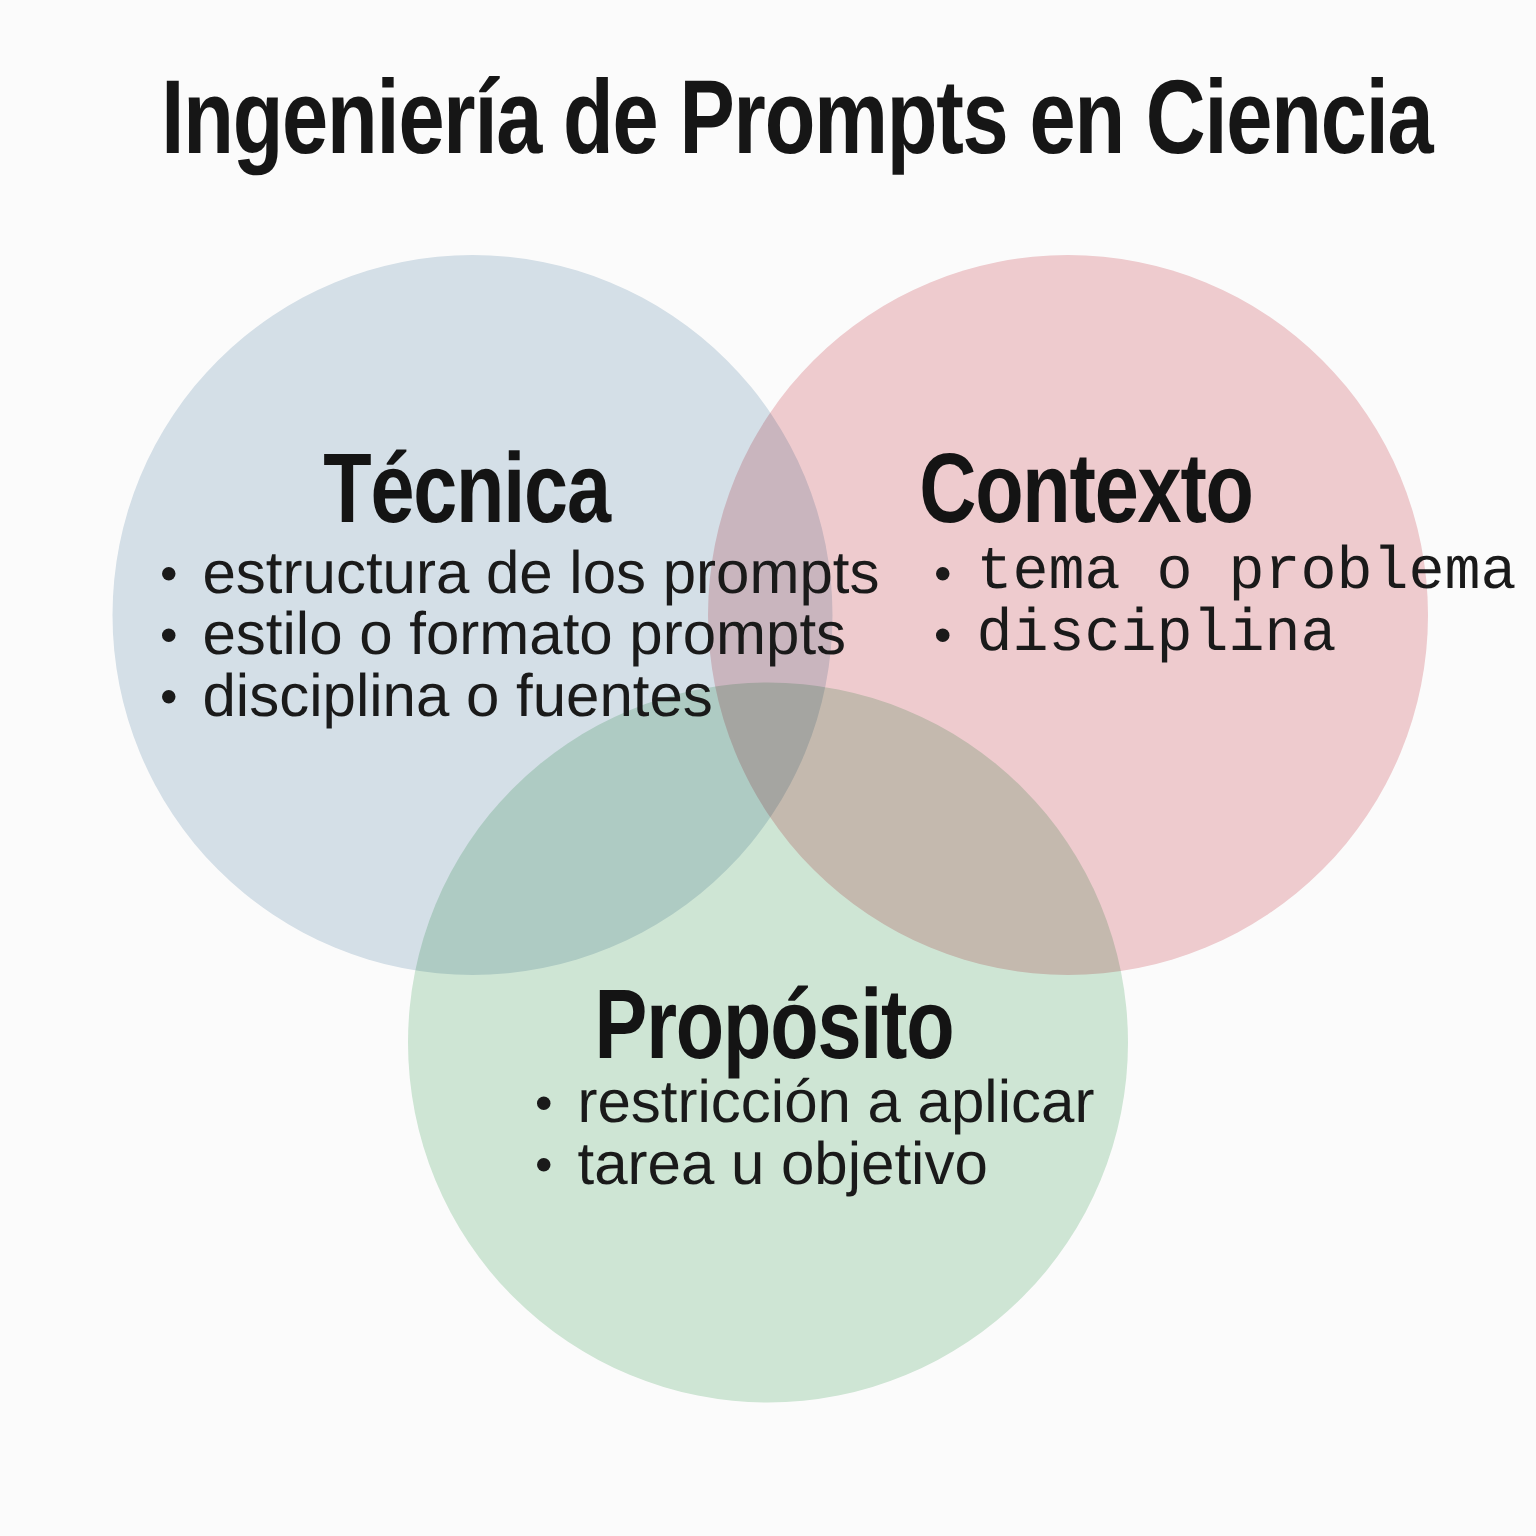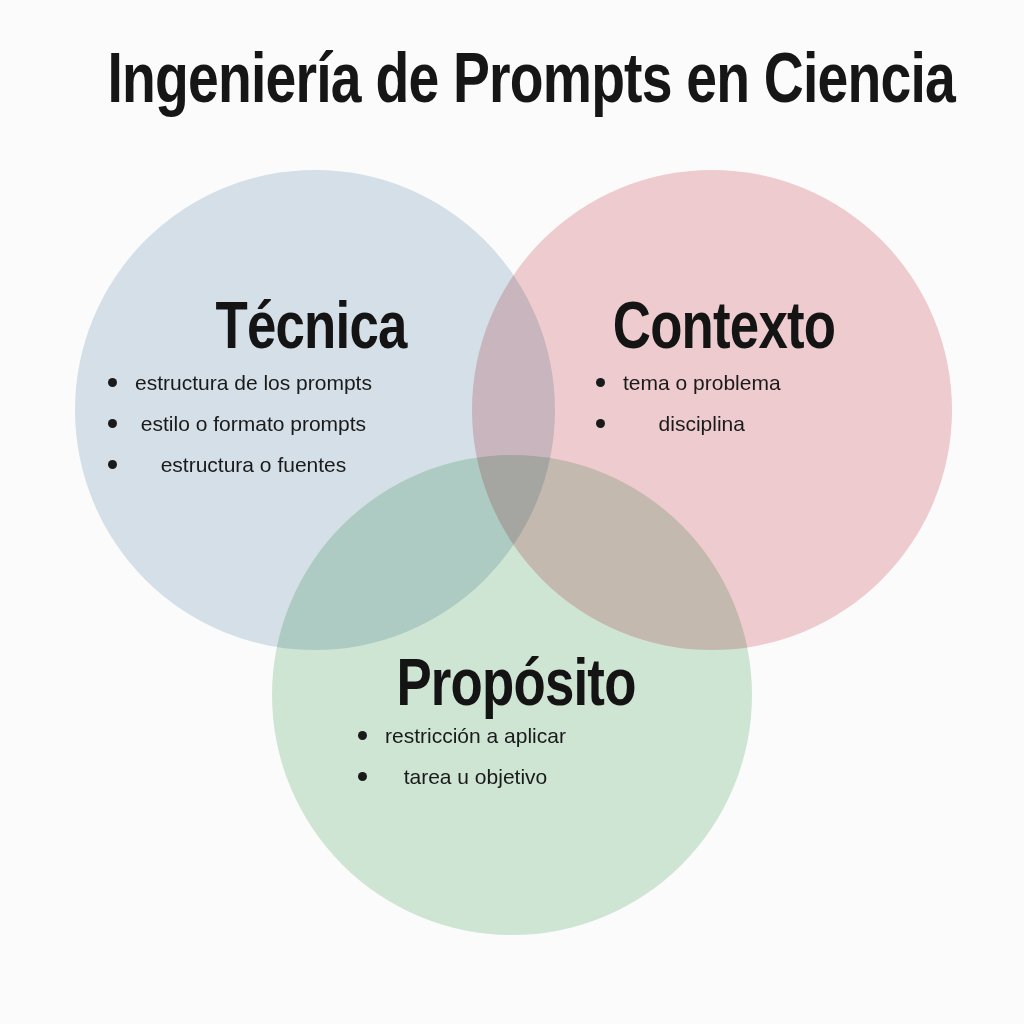--- a/index.html
+++ b/index.html
@@ -63,41 +63,40 @@
   }
   .heading-tecnica   { left: 111px; top: 292px; }
   .heading-contexto  { left: 524px; top: 292px; }
   .heading-proposito { left: 316px; top: 649px; }
 
   .bullet-list {
     position: absolute;
     margin: 0;
     padding: 0;
     list-style: none;
-    font-size: 21px;
+    font-size: 40px;
     line-height: 41px;
     color: #1a1a1a;
-    text-align: center;
   }
   .bullet-list li {
     position: relative;
     padding-left: 27px;
     white-space: nowrap;
   }
   .bullet-list li .dot {
     position: absolute;
     left: 0;
     top: 16px;
     width: 9px;
     height: 9px;
     border-radius: 50%;
     background: #1a1a1a;
   }
   .list-tecnica   { left: 108px; top: 362px; }
-  .list-contexto  { left: 596px; top: 362px; }
+  .list-contexto  { left: 624px; top: 362px; font-family: Liberation Mono, monospace; }
   .list-proposito { left: 358px; top: 715px; }
 </style>
 </head>
 <body>
 
 <div class="canvas">
 
   <h1 class="title">Ingeniería de Prompts en Ciencia</h1>
 
   <div class="circle circle-tecnica" style="background-color: rgb(216, 227, 235);"></div>
@@ -109,21 +108,21 @@
     <li>
       <span class="dot"></span>
       <span>estructura de los prompts</span>
     </li>
     <li>
       <span class="dot"></span>
       <span>estilo o formato prompts</span>
     </li>
     <li>
       <span class="dot"></span>
-      <span>estructura o fuentes</span>
+      <span>disciplina o fuentes</span>
     </li>
   </ul>
 
   <h2 class="set-heading heading-contexto">Contexto</h2>
   <ul class="bullet-list list-contexto">
     <li>
       <span class="dot"></span>
       <span>tema o problema</span>
     </li>
     <li>

